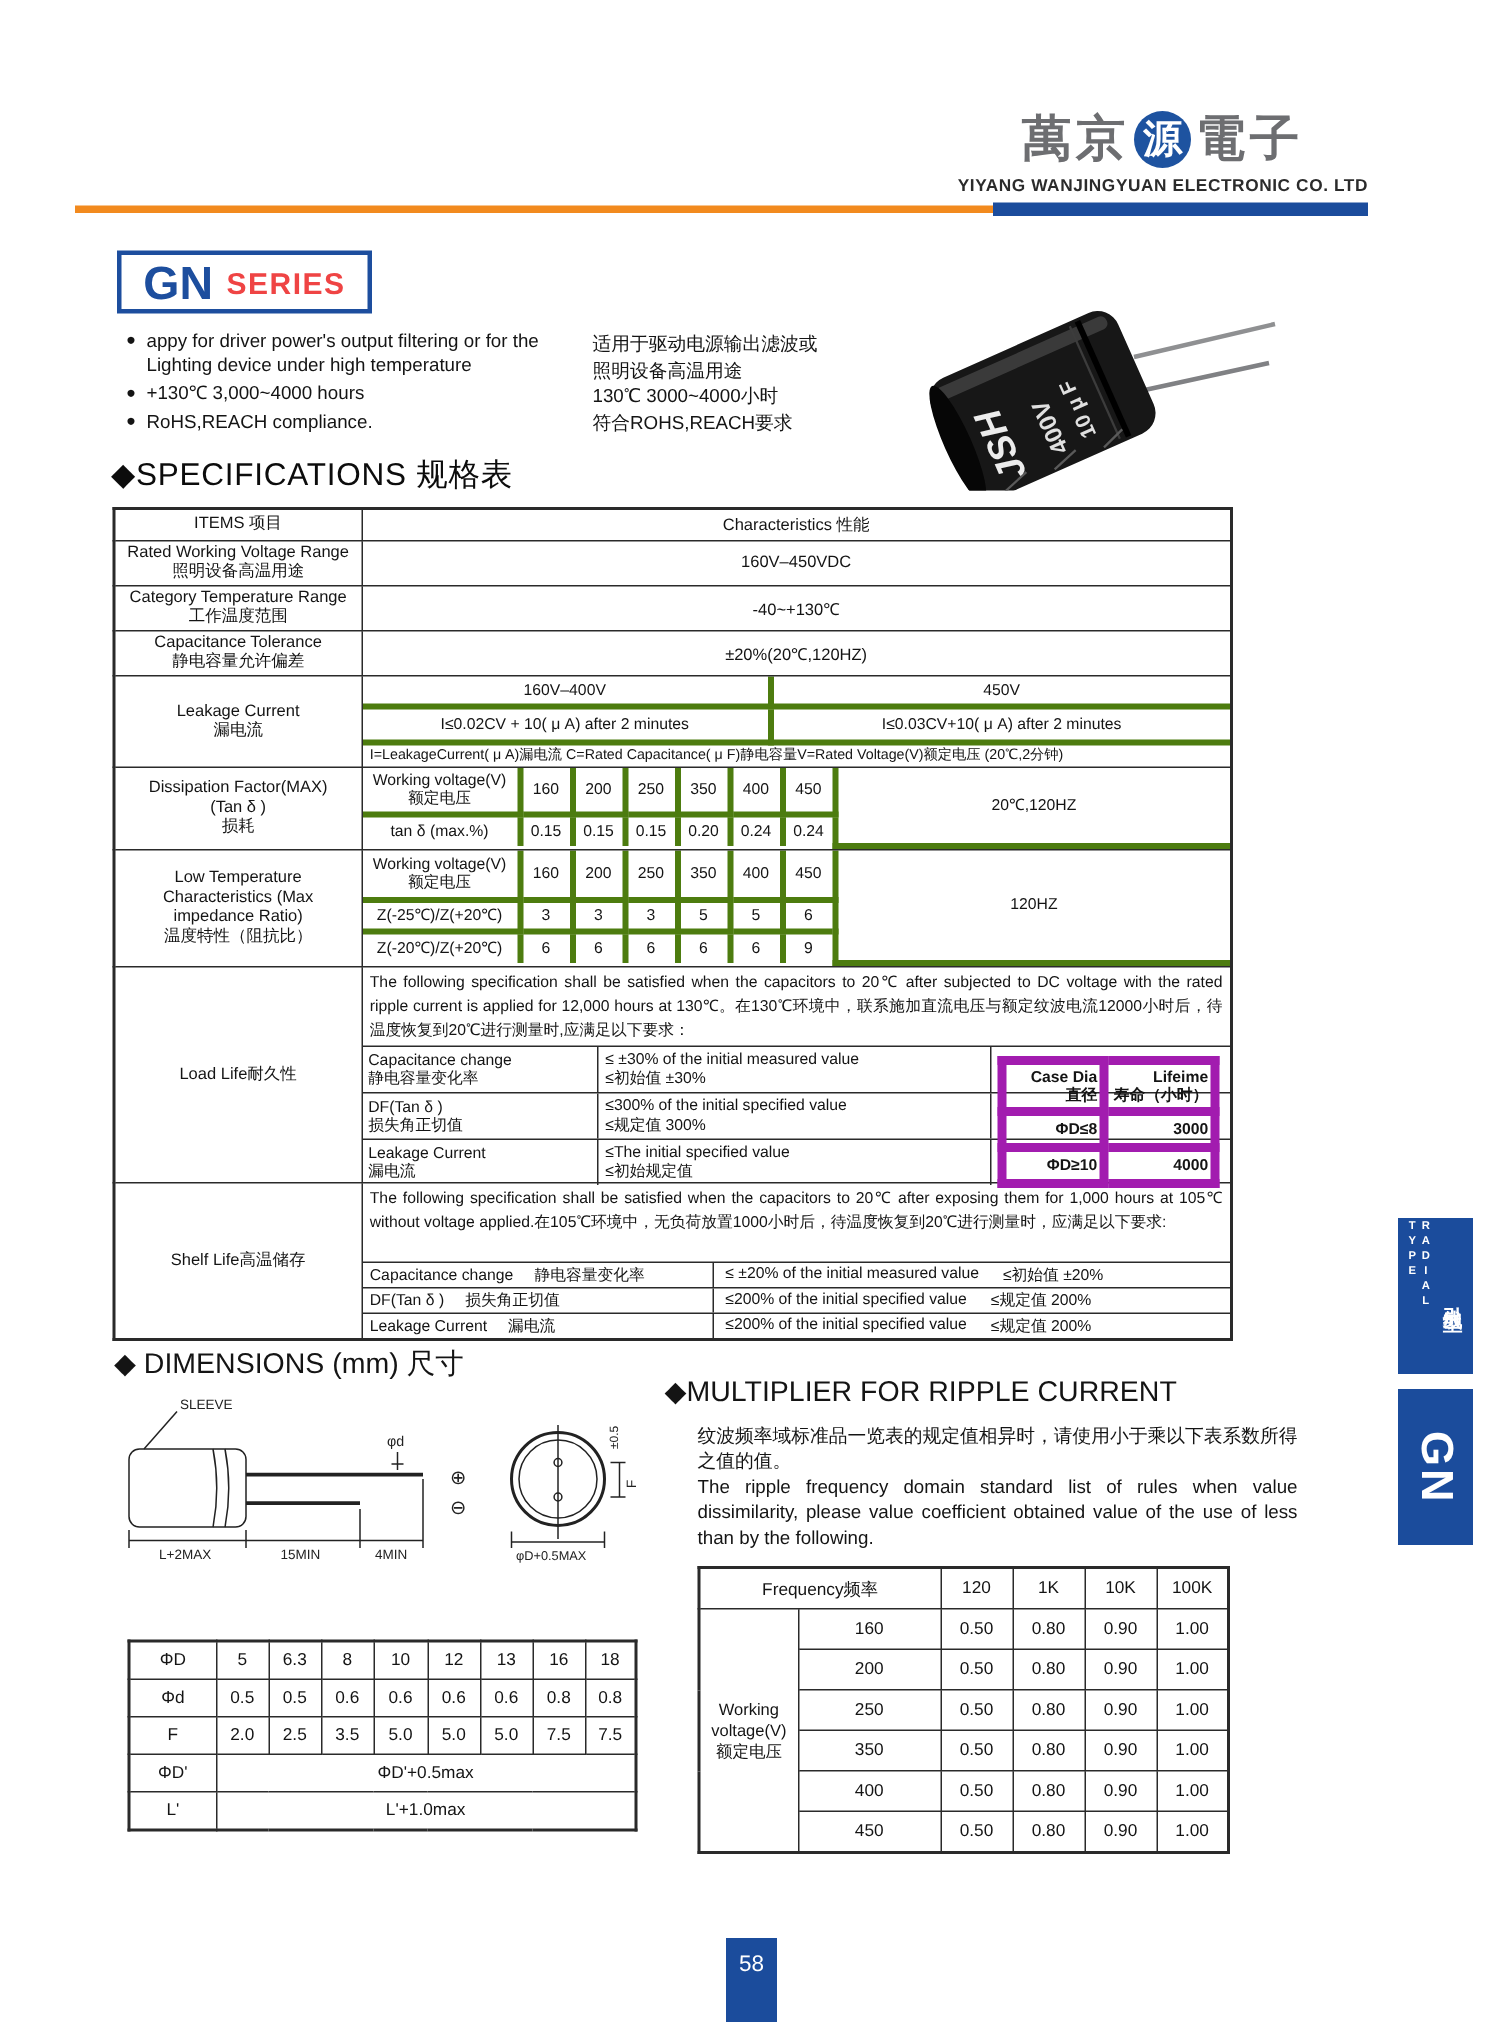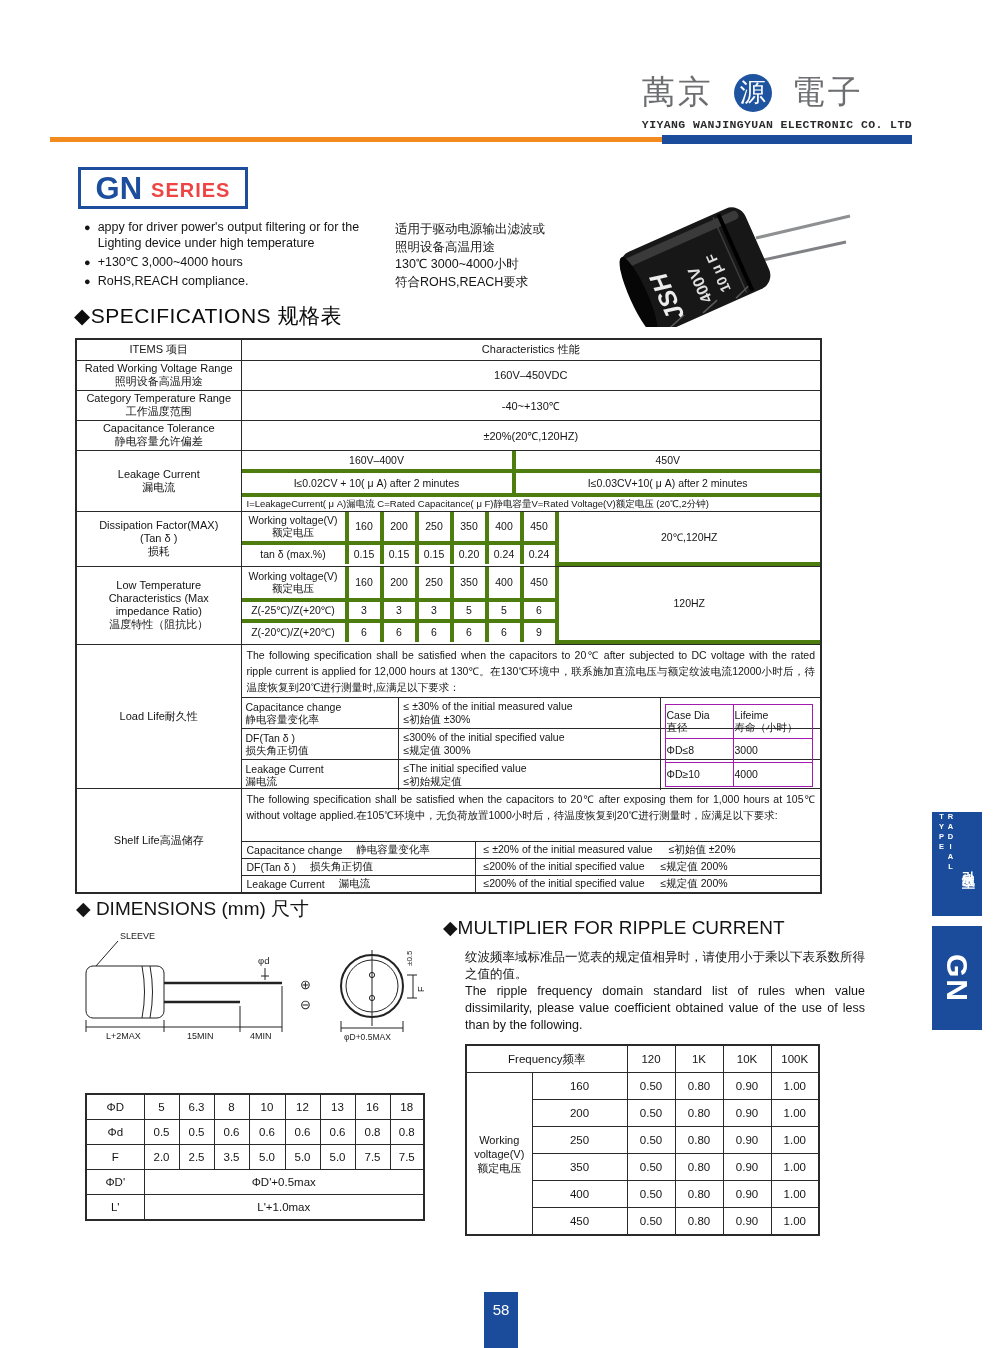--- a/index.html
+++ b/index.html
@@ -2,26 +2,26 @@
 <html><head>
 <meta charset="utf-8">
 <style>
   html,body{margin:0;padding:0;background:#ffffff;}
   .page{position:relative;width:1000px;height:1348px;background:#fff;overflow:hidden;
         font-family:"Liberation Sans",sans-serif;color:#141414;}
   svg{font-family:"Liberation Sans",sans-serif;}
 
   
   .logo{position:absolute;top:70px;right:88px;text-align:center;}
-  .logo-cn{display:flex;align-items:center;justify-content:flex-start;font-size:33px;font-weight:normal;
-           color:#6d6e71;letter-spacing:3px;font-family:"Liberation Serif",serif;gap:17px;}
+  .logo-cn{display:flex;align-items:center;justify-content:center;font-size:33px;font-weight:bold;
+           color:#6d6e71;letter-spacing:3px;font-family:"Liberation Serif",serif;}
   .logo-circle{display:inline-flex;width:38px;height:38px;border-radius:50%;background:#1e53a0;color:#fff;
            align-items:center;justify-content:center;font-size:26px;margin:0 3px;letter-spacing:0;}
   .logo-sub{font-size:11.5px;font-weight:bold;color:#2b2b2b;margin-top:3px;letter-spacing:.4px;
-           font-family:Liberation Mono, monospace;}
+           font-family:Liberation Sans, sans-serif;}
   .rule-orange{position:absolute;left:50px;top:137px;width:612px;height:5px;background:#f28a1e;}
   .rule-blue{position:absolute;left:662px;top:135px;width:250px;height:9px;background:#1b4c9c;}
 
   
   .gn-box{position:absolute;left:78px;top:167px;width:164px;height:36px;border:3px solid #1d4e9e;
           display:flex;align-items:center;justify-content:center;gap:9px;background:#fff;}
   .gn-name{font-size:31px;font-weight:bold;color:#1d4e9e;line-height:1;}
   .gn-suffix{font-size:20px;font-weight:bold;color:#ef4444;letter-spacing:1px;padding-top:5px;}
   .bullets{position:absolute;left:84px;top:219px;width:306px;font-size:12.5px;line-height:16px;}
   .bullet-row{display:flex;gap:7px;margin-bottom:3px;}
@@ -55,21 +55,21 @@
   .note{font-size:9.5px;text-align:left !important;padding-left:5px;}
   .intro{font-size:10.5px;line-height:16px;padding:2px 5px;text-align:justify;}
   .llwrap{position:relative;border-top:1px solid #2a2a2a;height:90px;}
   .llrow{display:flex;height:30px;align-items:stretch;}
   .llrow + .llrow{border-top:1px solid #2a2a2a;}
   .llc1{width:152px;border-right:1px solid #2a2a2a;display:flex;flex-direction:column;justify-content:center;
         padding-left:4px;font-size:10.5px;line-height:12px;}
   .llc2{width:256px;border-right:1px solid #2a2a2a;display:flex;flex-direction:column;justify-content:center;
         padding-left:5px;font-size:10.5px;line-height:13px;}
   .case{position:absolute;left:423px;top:6px;width:148px;font-size:10.5px;border:1px solid #2a2a2a;}
-  .case td{border:1px solid #a21caf;text-align:left;line-height:12px;}
+  .case td{border:6px solid #a21caf;text-align:right;line-height:12px;font-weight:bold;}
   .caseh{height:34px}.cased{height:24px}
   .slwrap{border-top:1px solid #2a2a2a;}
   .slrow{display:flex;height:16px;align-items:center;font-size:10.5px;}
   .slrow + .slrow{border-top:1px solid #2a2a2a;}
   .slc1{width:228px;border-right:1px solid #2a2a2a;display:flex;height:100%;align-items:center;
         padding-left:5px;gap:14px;}
   .slc2{display:flex;gap:16px;padding-left:8px;}
 
   
   .dimt{position:absolute;left:85px;top:1093px;width:340px;table-layout:fixed;font-size:11.5px;

